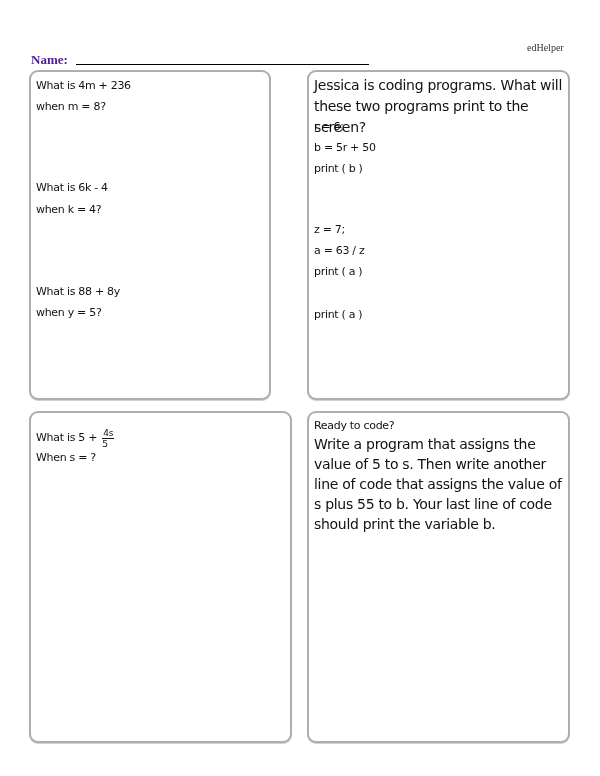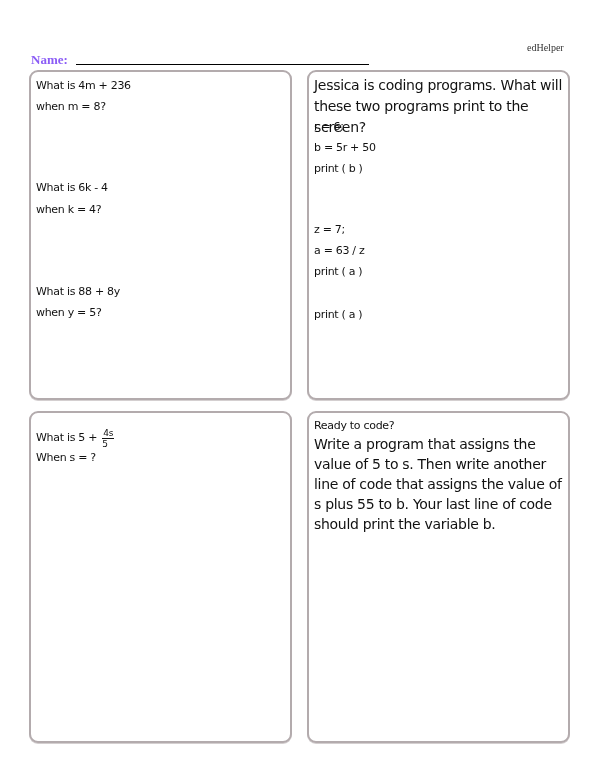--- a/index.html
+++ b/index.html
@@ -1,21 +1,21 @@
 <!DOCTYPE html>
 <html><head>
   <meta charset="utf-8">
   <style>
     html, body { margin: 0; padding: 0; background: #ffffff; }
     body { width: 600px; height: 776px; position: relative; overflow: hidden; font-family: "DejaVu Sans", sans-serif; color: #111; }
     .brand { position: absolute; left: 527px; top: 42px; font-family: "Liberation Serif", serif; font-size: 10px; color: #333; }
-    .name-row { position: absolute; left: 31px; top: 52px; font-family: "Liberation Serif", serif; font-weight: bold; font-size: 13px; color: #8b5cf6; }
+    .name-row { position: absolute; left: 31px; top: 52px; font-family: "Liberation Serif", serif; font-weight: bold; font-size: 13px; color: #4c1d95; }
     .name-line { position: absolute; left: 76px; top: 64px; width: 293px; height: 0; border-top: 1px solid #000; }
     .card { position: absolute; background: #fff; border: 2px solid #b3abad; border-radius: 9px; box-sizing: border-box; box-shadow: 0 1px 0 #d4cfd0; }
-    #card-tl { left: 29px; top: 70px; width: 263px; height: 330px; }
+    #card-tl { left: 29px; top: 70px; width: 242px; height: 330px; }
     #card-tr { left: 307px; top: 70px; width: 263px; height: 330px; }
     #card-bl { left: 29px; top: 411px; width: 263px; height: 332px; }
     #card-br { left: 307px; top: 411px; width: 263px; height: 332px; padding-left: 28px; }
     .t { position: absolute; left: 5px; font-size: 11px; line-height: 14px; white-space: nowrap; letter-spacing: -0.3px; color: #111; }
     .wrap { position: absolute; left: 5px; width: 250px; font-size: 14px; line-height: 21px; letter-spacing: -0.3px; color: #111; }
     .frac { display: inline-block; vertical-align: middle; font-size: 9px; line-height: 10px; margin-left: 2px; }
     .frac .num { display: block; border-bottom: 1px solid #111; padding: 0 1px; }
     .frac .den { display: block; }
   </style>
 </head>

